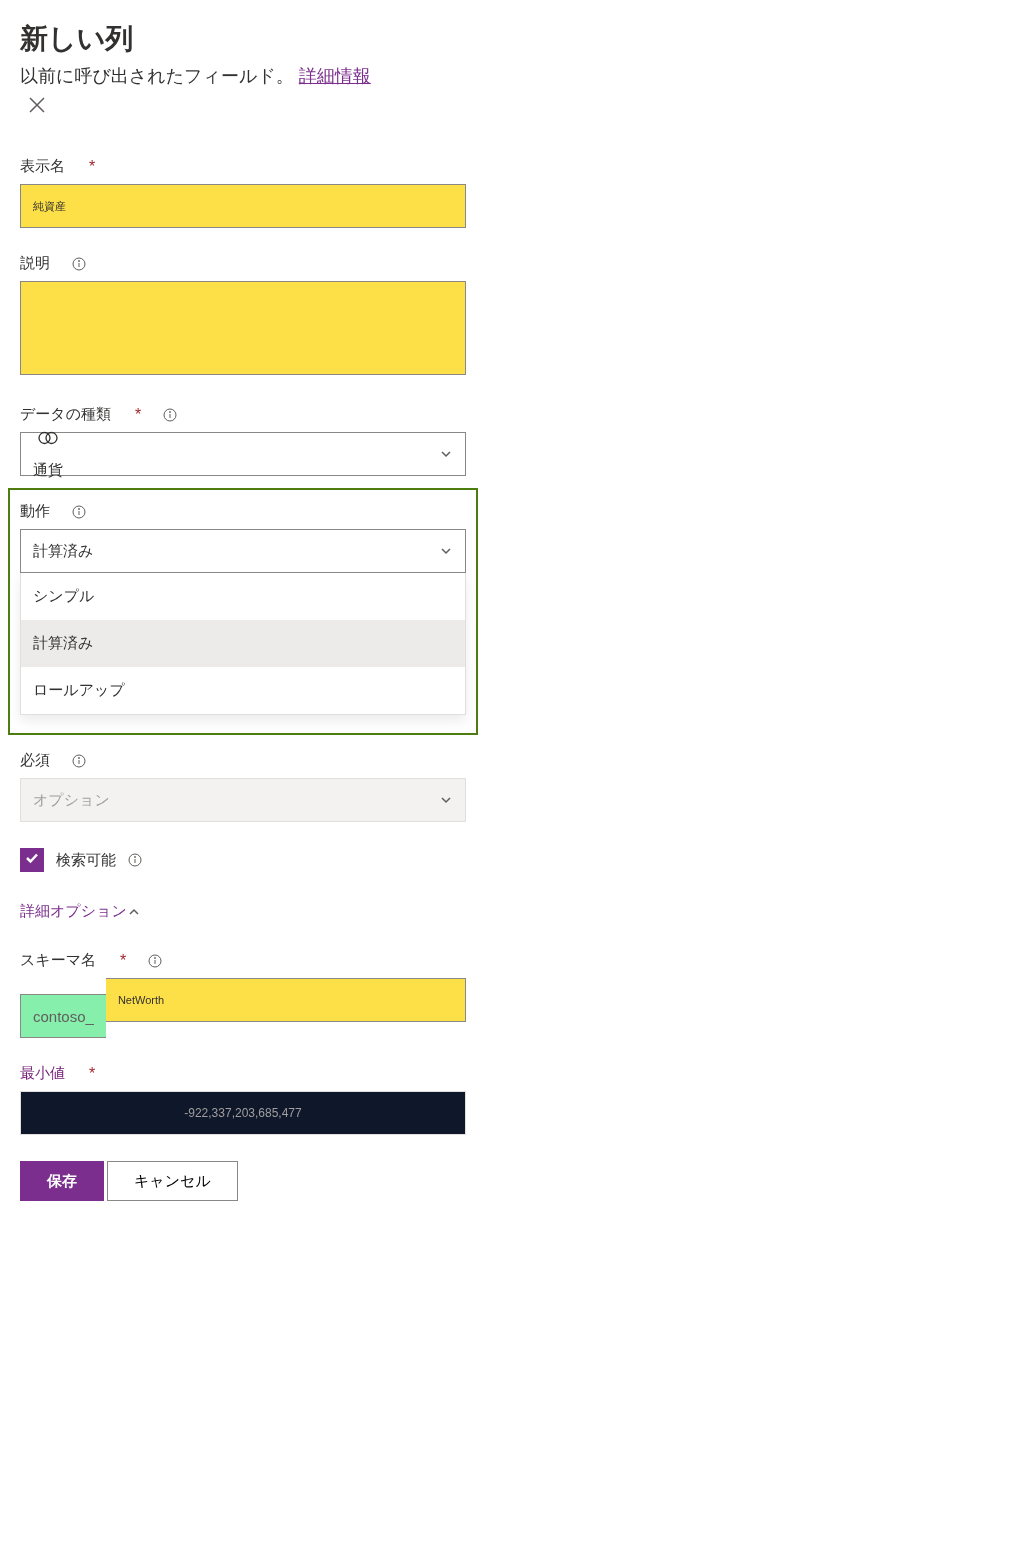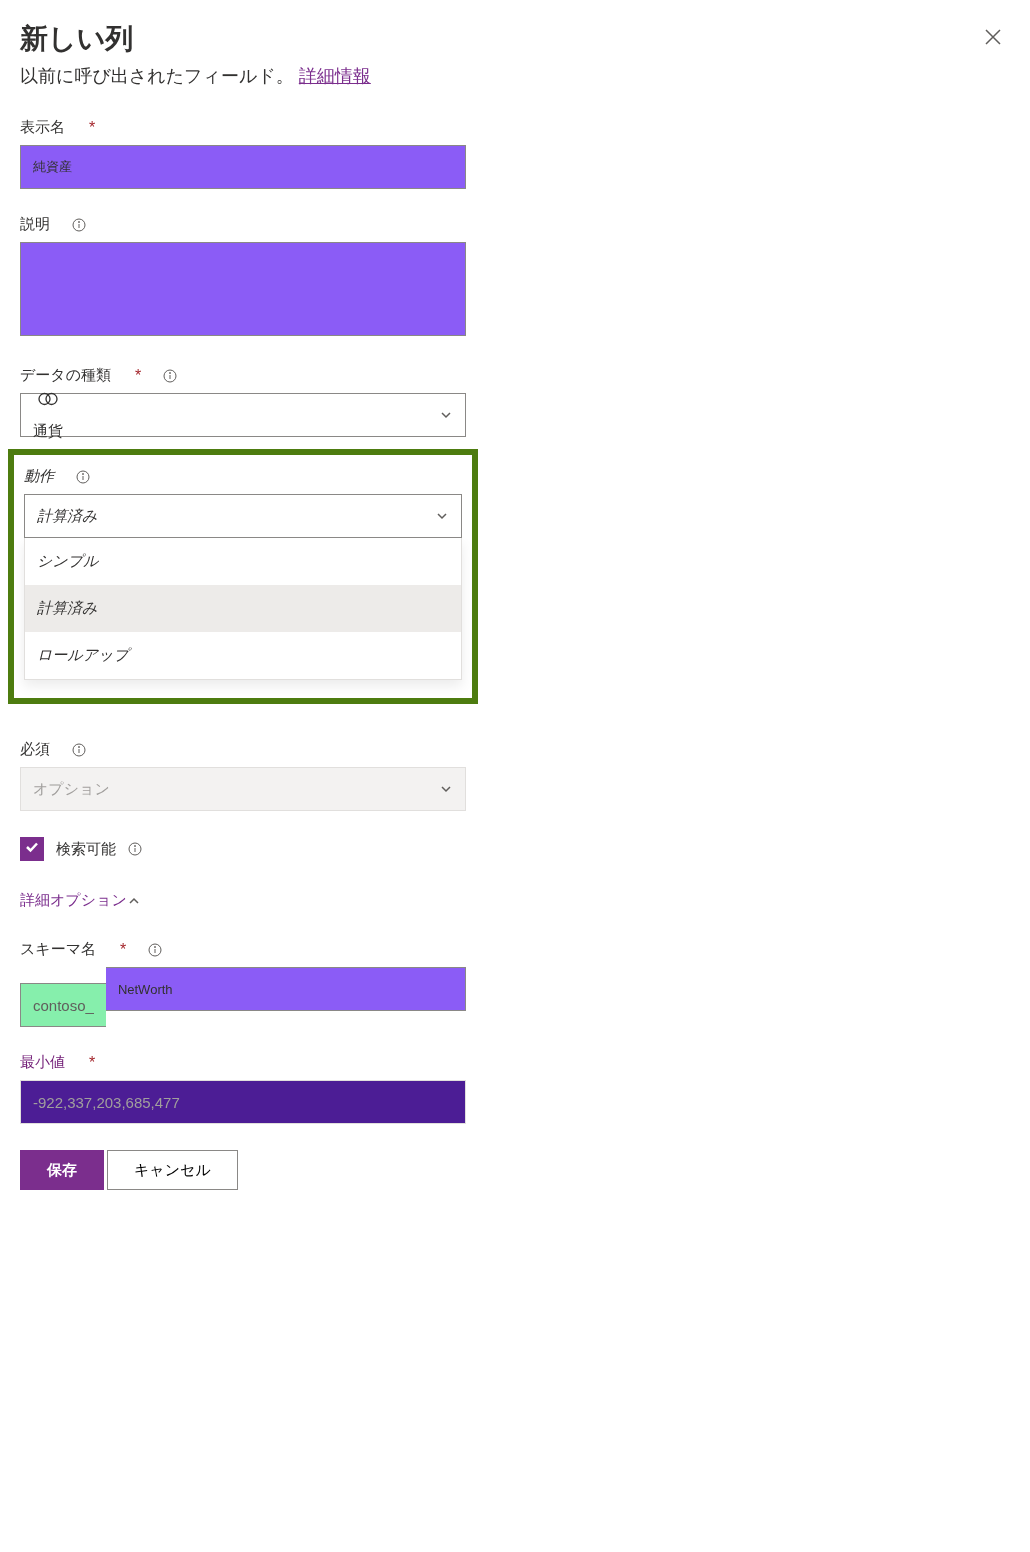--- a/index.html
+++ b/index.html
@@ -3,74 +3,74 @@
   <meta charset="utf-8">
   <style>
     * { box-sizing: border-box; margin: 0; padding: 0; }
     body {
       font-family: 'Segoe UI', 'Meiryo', sans-serif;
       background: #fff;
       color: #323130;
       padding: 20px;
       width: 1030px;
     }
-    .header { display: flex; justify-content: space-between; align-items: flex-start; margin-bottom: 30px; }
+    .header { display: flex; justify-content: space-between; align-items: flex-start; margin-bottom: 30px; flex-direction: column; }
     .header-text h1 { font-size: 28px; font-weight: 600; margin-bottom: 6px; }
     .subtitle { font-size: 18px; color: #323130; }
     .link { color: #7b2e8d; text-decoration: underline; cursor: pointer; }
     .close-btn { background:none; border:none; cursor:pointer; font-size:20px; color:#605e5c; padding:8px; }
     .close-btn svg { width:18px; height:18px; }
     .form { width: 446px; }
     .field { margin-bottom: 26px; }
     .label-row { display:flex; align-items:center; gap:22px; margin-bottom:8px; }
     .label { font-size:15px; font-weight:400; color:#323130; }
     .required { color:#a4262c; margin-left:2px; }
     .info-icon { width:14px; height:14px; display:inline-flex; align-items:center; justify-content:center; }
     .info-icon svg { width:14px; height:14px; stroke:#605e5c; fill:none; }
     .input {
       width:100%; height:44px; border:1px solid #8a8886; padding:0 12px;
-      font-size:13px; font-family:inherit; background:#8b5cf6; color:#323130;
+      font-size:11px; font-family:inherit; background:#fde047; color:#323130;
     }
     textarea.input { height:94px; padding:10px 12px; resize:none; }
     .select {
       width:100%; height:44px; border:1px solid #8a8886; background:#fff;
       display:flex; align-items:center; justify-content:space-between;
       padding:0 12px; cursor:pointer; position:relative; font-size:15px;
     }
     .select-left { display:flex; align-items:center; gap:10px;flex-direction:column; }
     .select.disabled { background:#f3f2f1; color:#a19f9d; border-color:#e1dfdd; cursor:default; }
     .chev { width:14px; height:14px; }
     .chev svg { width:14px; height:14px; stroke:#605e5c; fill:none; stroke-width:1.5; }
     .currency-icon svg { width:20px; height:20px; stroke:#323130; fill:none; stroke-width:1.3; }
     .dropdown {
       border:1px solid #e1dfdd; border-top:none; box-shadow:0 6px 12px rgba(0,0,0,0.08);
       background:#fff;
     }
     .option { padding:14px 12px; font-size:15px; cursor:pointer; }
     .option.selected { background:#edebe9; }
-    .highlight-box { border:6px solid #4d7c0f; padding:12px 10px 18px 10px; margin: -14px -12px 36px -12px; font-style: italic; }
+    .highlight-box { border:2px solid #4d7c0f; padding:12px 10px 18px 10px; margin: -14px -12px 16px -12px; }
     .checkbox-row { display:flex; align-items:center; gap:12px; margin-bottom:30px; }
     .checkbox {
       width:24px; height:24px; background:#7b2e8d; display:flex;
       align-items:center; justify-content:center; cursor:pointer;
     }
     .checkbox svg { width:16px; height:16px; stroke:#fff; fill:none; stroke-width:2.5; }
     .collapse-header { display:flex; align-items:center; cursor:pointer; margin-bottom:30px; }
     .collapse-label { color:#7b2e8d; font-size:15px; }
     .schema-row { display:flex; width:100%; }
     .prefix {
       border:1px solid #8a8886; border-right:none; background:#86efac;
       padding:0 12px; height:44px; display:flex; align-items:center;
       color:#605e5c; font-size:15px; font-family:inherit;margin-top:16px;
     }
     .schema-input { flex:1; border-left:none; }
     .disabled-field .label { color:#701a75; }
     .disabled-input {
-      width:100%; height:44px; background:#4c1d95; border:1px solid #e1dfdd;
-      padding:0 12px; font-size:15px; color:#a19f9d; display:flex; align-items:center;
+      width:100%; height:44px; background:#0f172a; border:1px solid #e1dfdd;
+      padding:0 12px; font-size:12px; color:#a19f9d; display:flex; align-items:center;justify-content:center;
     }
     .footer { display:flex; gap:3px; margin-top:26px; }
     .btn { height:40px; padding:0 26px; font-size:15px; font-family:inherit; cursor:pointer; border:1px solid #8a8886; background:#fff; }
     .btn-primary { background:#7b2e8d; color:#fff; border-color:#7b2e8d; font-weight:600; }
   </style>
 </head>
 <body>
 
 <div class="header">
   <div class="header-text">

